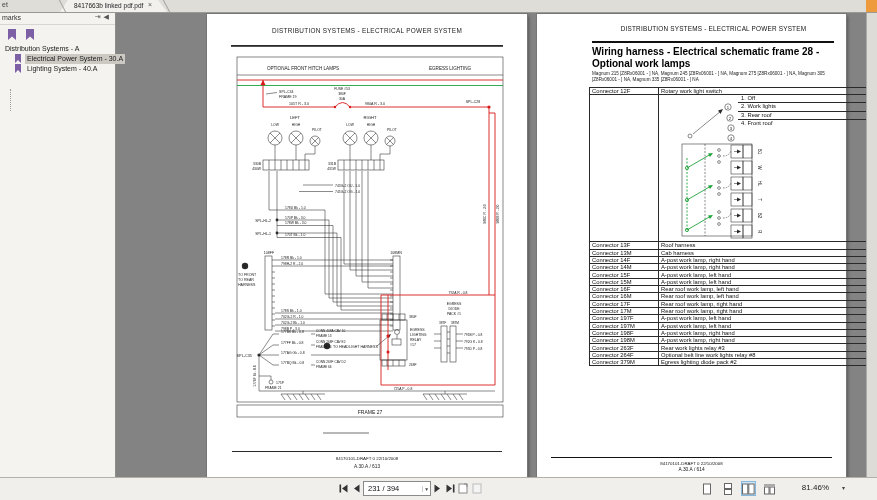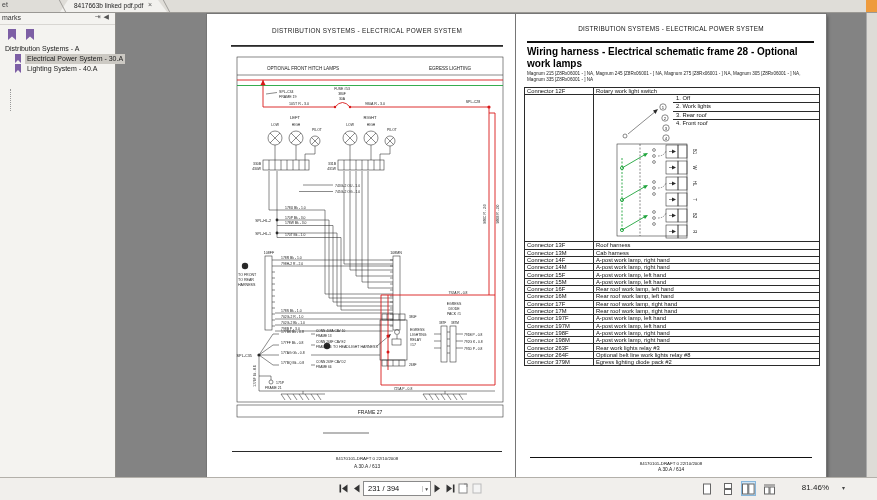--- a/index.html
+++ b/index.html
@@ -28,21 +28,21 @@
   .tree-root{padding:2px 0 2px 5px;white-space:nowrap;}
   .tree-item{position:relative;height:10px;line-height:10px;white-space:nowrap;}
   .tree-item .ribbon-s{position:absolute;left:15px;top:0px;width:6px;height:9px;background:#7d5fa5;
     clip-path:polygon(0 0,100% 0,100% 100%,50% 68%,0 100%);}
   .tree-label{position:absolute;left:25px;top:0;padding:0 2px;}
   .tree-item.sel .tree-label{background:#ccc9c3;}
   .tree-line{position:absolute;left:10px;top:46px;height:22px;border-left:1px dotted #999;}
   
   .page{position:absolute;top:14px;background:#fff;box-shadow:0 0 0 1px #767676,2px 2px 3px rgba(0,0,0,.35);}
   .page-left{left:207px;width:320px;height:464px;}
-  .page-right{left:516px;width:310px;height:464px;}
+  .page-right{left:537px;width:265px;height:464px;padding-left:44px;}
   
   .rp-header{margin-top:11px;text-align:center;font-size:6.4px;letter-spacing:.2px;color:#111;}
   .rp-rule{height:2px;background:#111;margin:9px 12px 0 11px;}
   .rp-title{margin:3px 12px 0 11px;font-size:10px;font-weight:bold;line-height:1.15;color:#000;}
   .rp-sub{margin:2px 14px 0 11px;font-size:4.6px;line-height:1.3;color:#222;}
   table.ctab{margin:4px 0 0 8px;border-collapse:collapse;width:296px;table-layout:fixed;}
   table.ctab td{border:1px solid #2a2a2a;font-size:5.8px;line-height:6px;height:6.3px;
     padding:0 2px;white-space:nowrap;overflow:hidden;color:#111;}
   table.ctab td.c1{width:64px;}
   td.diag-cell{height:146px !important;position:relative;padding:0 !important;}

